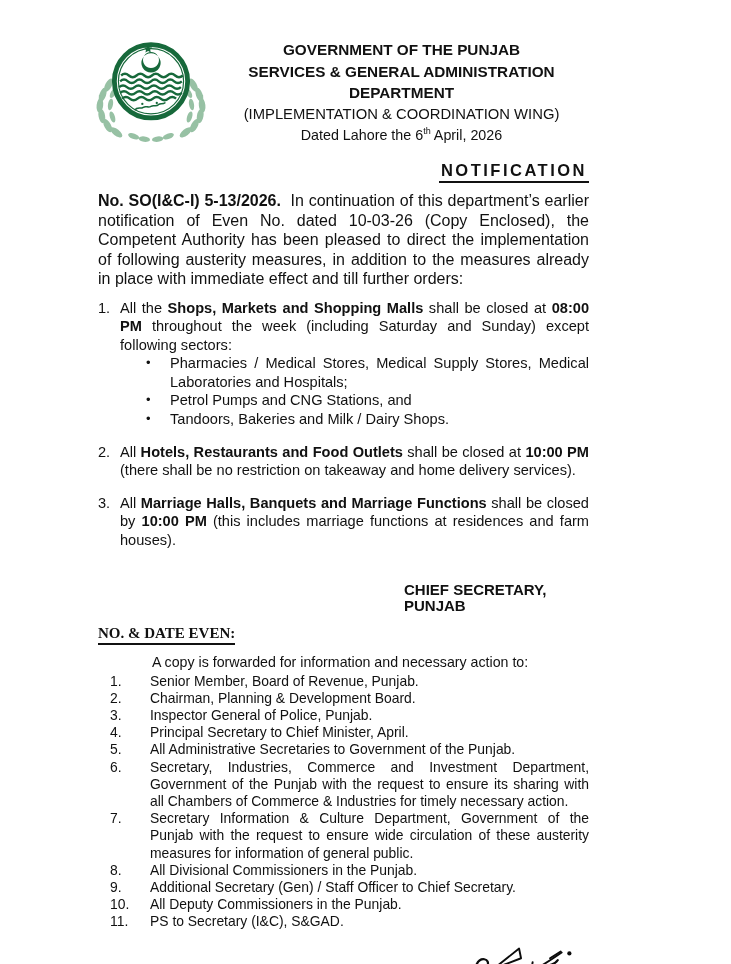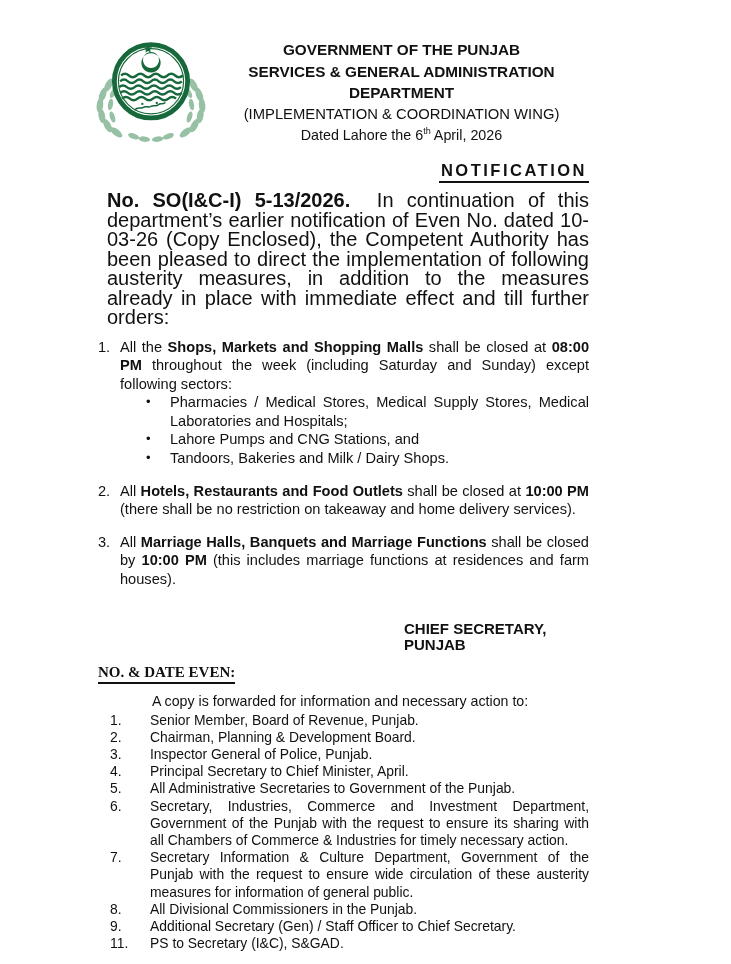--- a/index.html
+++ b/index.html
@@ -27,21 +27,21 @@
 
   
   .title-wrap{text-align:right;margin-top:14px;}
   .title-text{
     display:inline-block;font-weight:bold;font-size:16.5px;
     letter-spacing:2.5px;border-bottom:2.5px solid var(--ink);
     padding:0 2px 1px 2px;
   }
 
   
-  .intro{margin-top:8px;font-size:20px;line-height:19.5px;text-align:justify;margin-left:9px;}
+  .intro{margin-top:8px;font-size:16px;line-height:19.5px;text-align:justify;}
 
   
   .measures{margin-top:10px;}
   .measure{display:flex;margin-bottom:14px;}
   .m-num{flex:0 0 22px;font-size:14.6px;line-height:18.6px;}
   .m-body{flex:1;text-align:justify;font-size:14.6px;line-height:18.6px;}
   .bullet{display:flex;padding-left:26px;text-align:justify;}
   .b-dot{flex:0 0 24px;font-size:13px;line-height:18.6px;}
   .b-text{flex:1;}
 
@@ -150,21 +150,21 @@
     <div class="measure">
       <div class="m-num">1.</div>
       <div class="m-body">
         <span>All the </span><b>Shops, Markets and Shopping Malls</b><span> shall be closed at </span><b>08:00 PM</b><span> throughout the week (including Saturday and Sunday) except following sectors:</span>
         <div class="bullet">
           <span class="b-dot">•</span>
           <span class="b-text">Pharmacies / Medical Stores, Medical Supply Stores, Medical Laboratories and Hospitals;</span>
         </div>
         <div class="bullet">
           <span class="b-dot">•</span>
-          <span class="b-text">Lahore Pumps and CNG Stations, and</span>
+          <span class="b-text">Petrol Pumps and CNG Stations, and</span>
         </div>
         <div class="bullet">
           <span class="b-dot">•</span>
           <span class="b-text">Tandoors, Bakeries and Milk / Dairy Shops.</span>
         </div>
       </div>
     </div>
 
     <div class="measure">
       <div class="m-num">2.</div>
@@ -216,20 +216,24 @@
         <span class="d-num">7.</span>
         <span class="d-text">Secretary Information &amp; Culture Department, Government of the Punjab with the request to ensure wide circulation of these austerity measures for information of general public.</span>
       </div>
     <div class="d-row">
         <span class="d-num">8.</span>
         <span class="d-text">All Divisional Commissioners in the Punjab.</span>
       </div>
     <div class="d-row">
         <span class="d-num">9.</span>
         <span class="d-text">Additional Secretary (Gen) / Staff Officer to Chief Secretary.</span>
+      </div>
+    <div class="d-row">
+        <span class="d-num">10.</span>
+        <span class="d-text">All Deputy Commissioners in the Punjab.</span>
       </div>
     <div class="d-row">
         <span class="d-num">11.</span>
         <span class="d-text">PS to Secretary (I&amp;C), S&amp;GAD.</span>
       </div>
   </div>
 
   <div class="sig-block">
     <svg class="sig-svg" width="108" height="58" viewBox="0 0 110 60">
       <path class="sig-stroke" stroke-width="2.3" d="M7,50 C3,36 8,22 16,23 C23,24 20,34 10,42 C16,37 22,40 27,36"></path>

